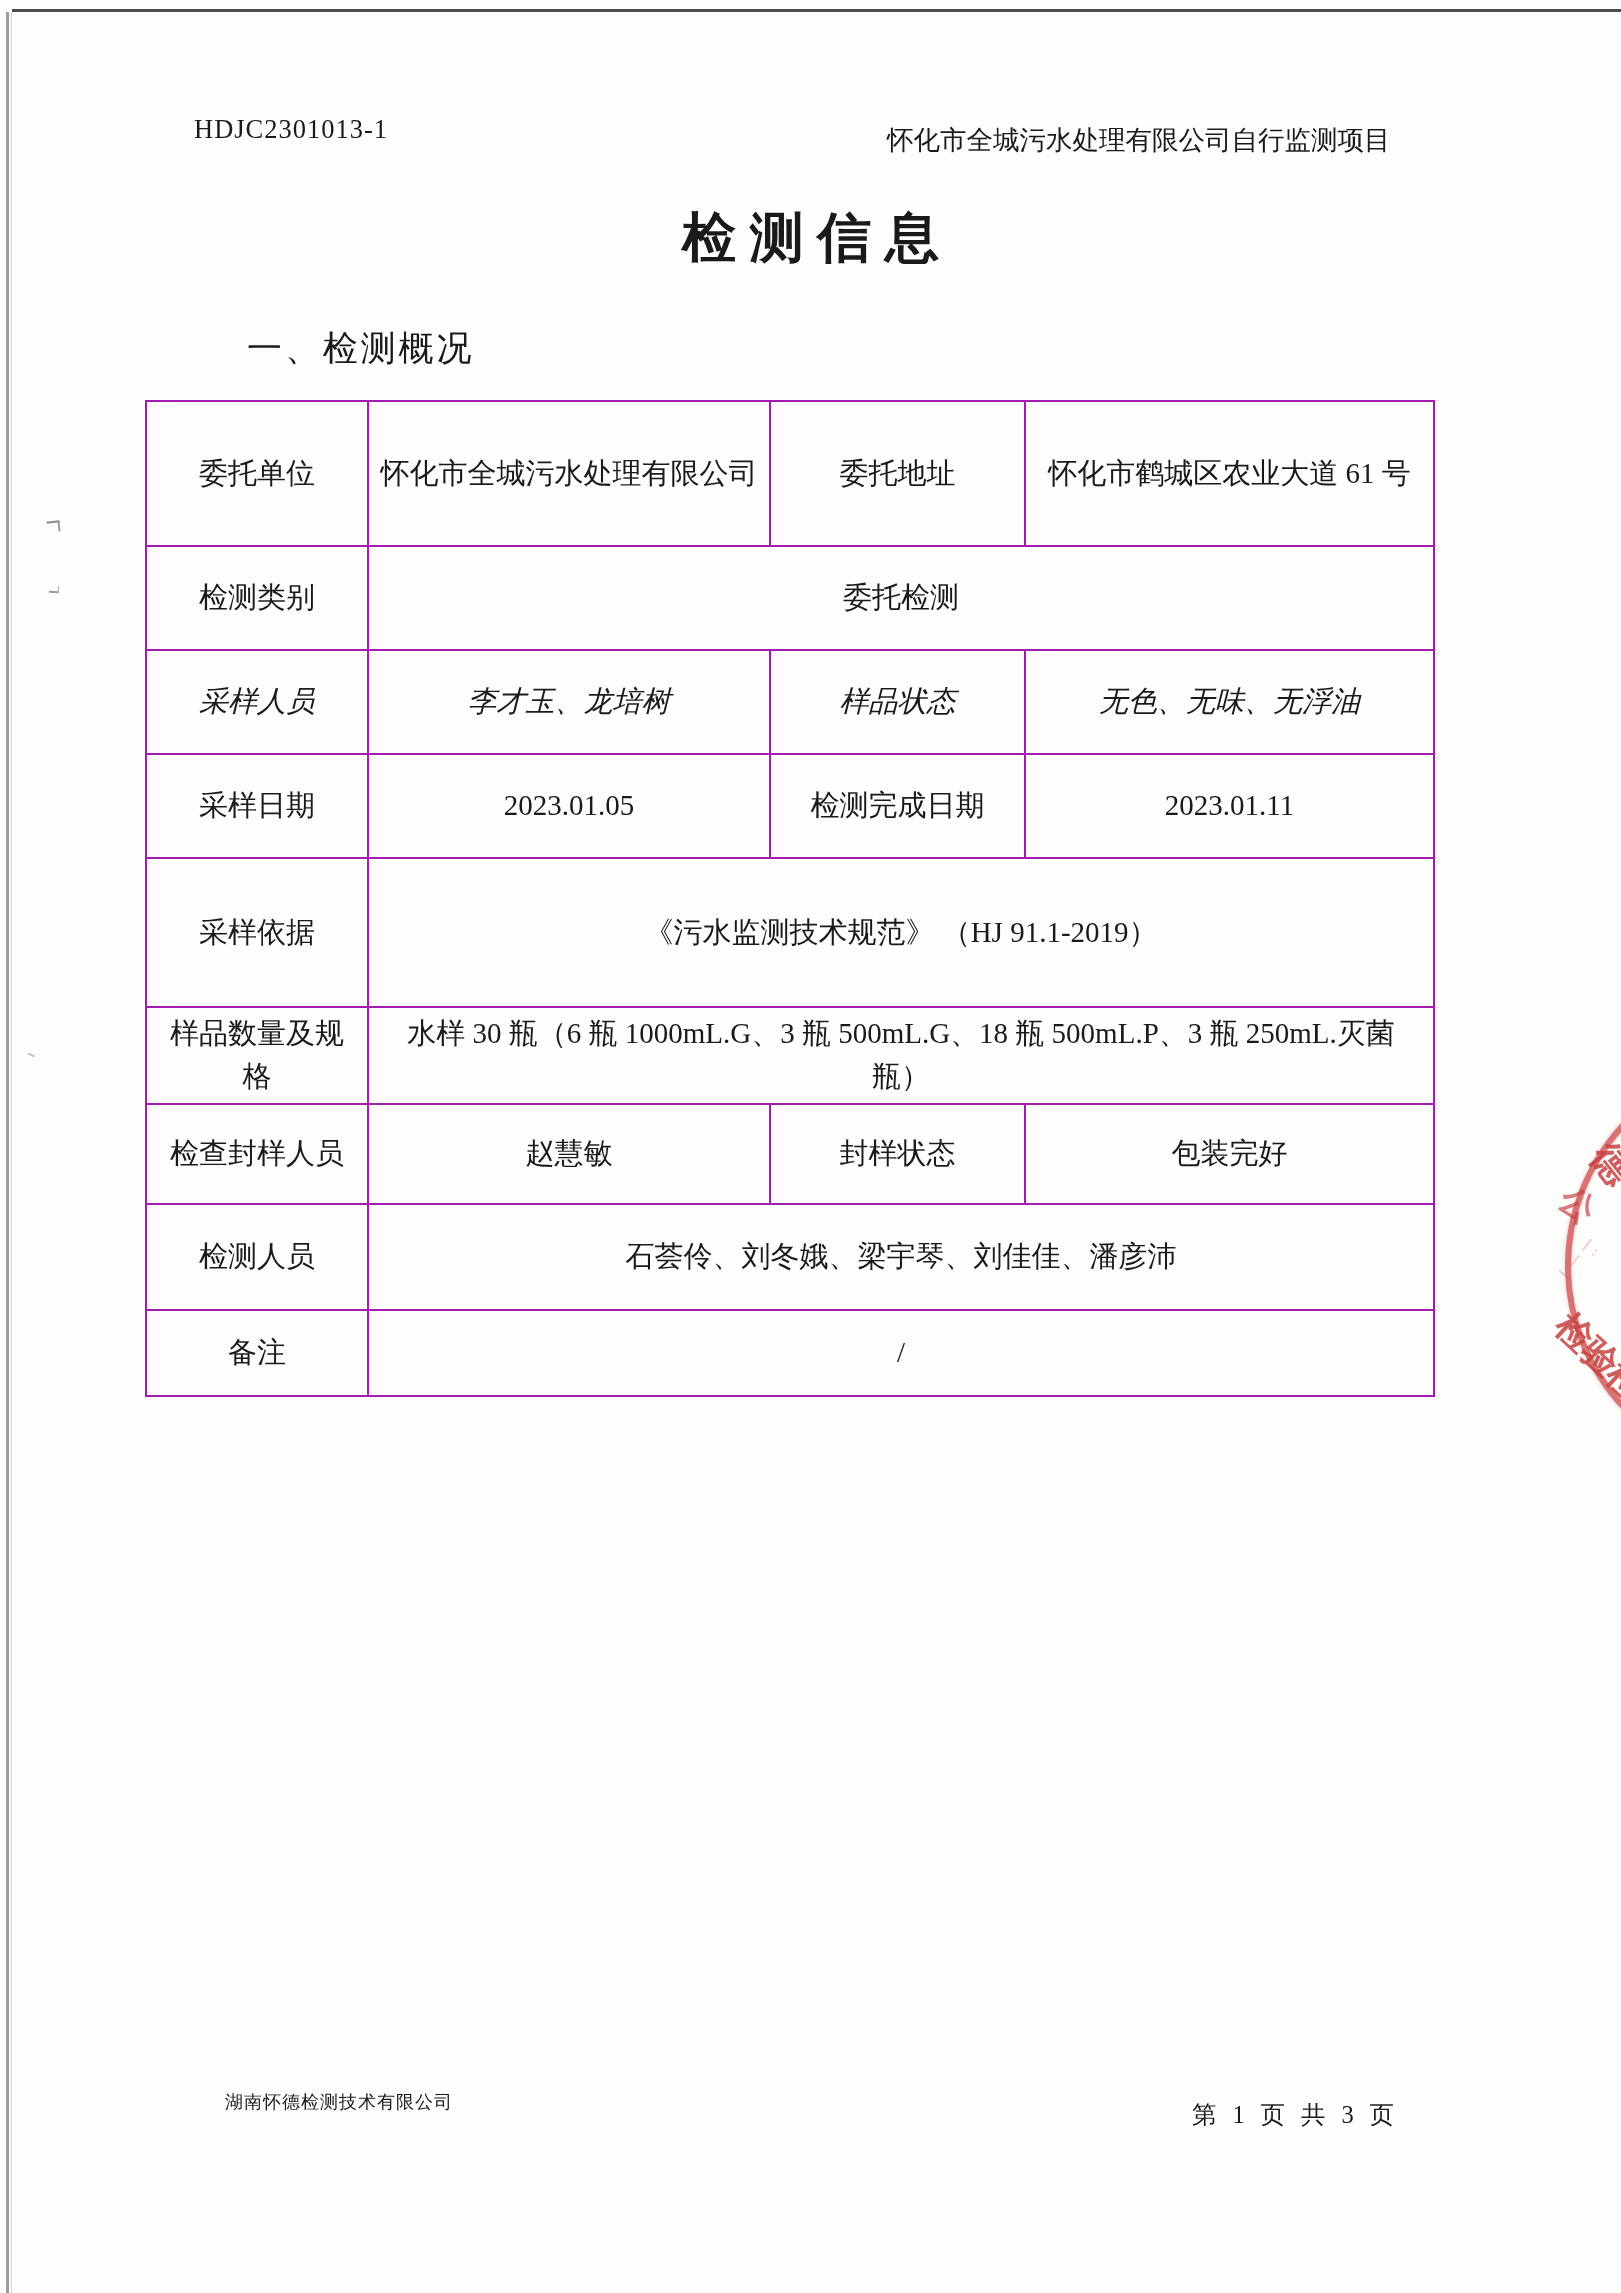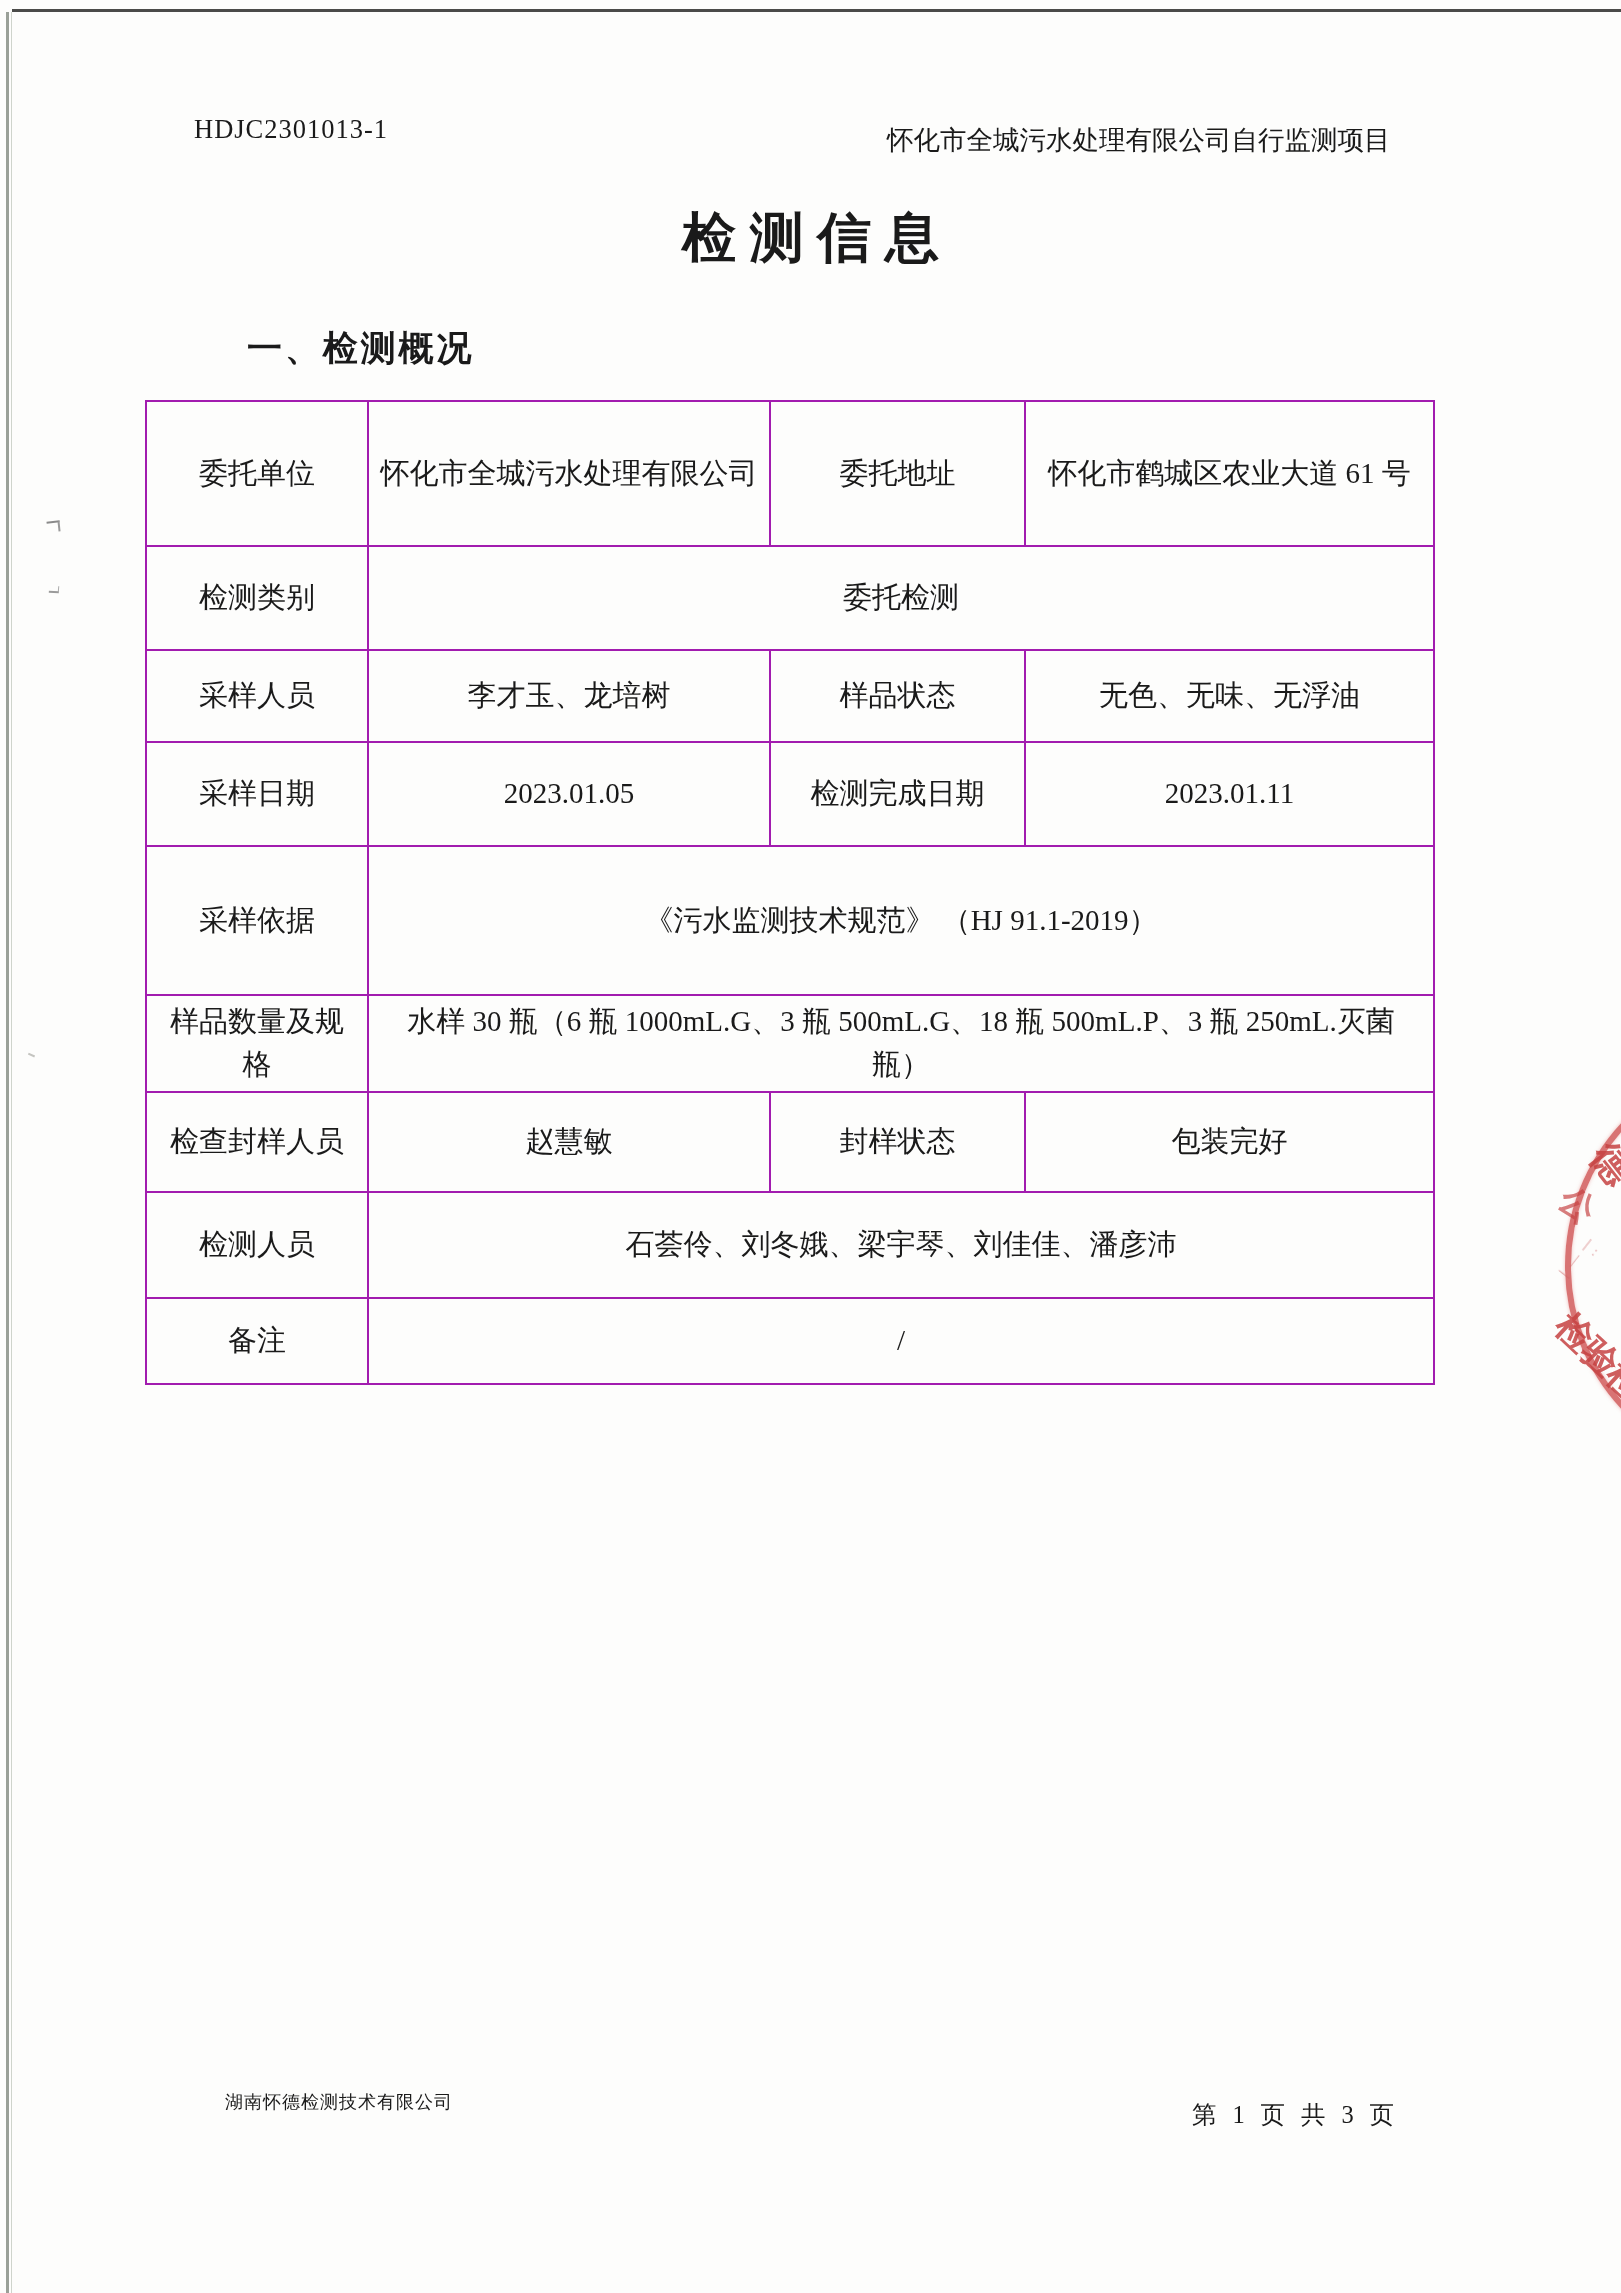--- a/index.html
+++ b/index.html
@@ -17,29 +17,29 @@
           border-top:2px solid #8a8a8a;border-right:2px solid #9a9a9a;transform:rotate(-6deg);}
   .speck2{position:absolute;left:49px;top:586px;width:8.8px;height:4.9px;
           border-bottom:2px solid #9a9a9a;border-right:1px solid #aaa;transform:rotate(4deg);}
   .speck3{position:absolute;left:28px;top:1054px;width:6.9px;height:2px;background:#c4c4c0;transform:rotate(25deg);}
   
   .hdr-code{position:absolute;left:194px;top:114px;font-size:26.5px;letter-spacing:1px;}
   .hdr-project{position:absolute;left:887px;top:122px;font-size:26.5px;}
   
   .doc-title{position:absolute;left:0;right:0;top:202px;margin:0;text-align:center;
              font-size:54px;font-weight:bold;letter-spacing:13.7px;text-indent:13.7px;}
-  .section-h{position:absolute;left:247px;top:325px;margin:0;font-size:35px;font-weight:bold;letter-spacing:2.9px;}
+  .section-h{position:absolute;left:247px;top:325px;margin:0;font-size:35px;font-weight:normal;letter-spacing:2.9px;}
   
   table.ov{position:absolute;left:145px;top:400px;width:1288px;
            border-collapse:collapse;table-layout:fixed;
            font-size:29px;}
   table.ov td{border:2px solid #a21caf;text-align:center;vertical-align:middle;
               padding:3.9px 9.8px;line-height:1.5;}
   table.ov{border:2.9px solid #161616;}
-  tr.r1{height:145px;} tr.r2{height:104px;} tr.r3{height:92px;} tr.r4{height:104px;}
+  tr.r1{height:145px;} tr.r2{height:104px;} tr.r3{height:104px;font-style:italic;} tr.r4{height:104px;}
   tr.r5{height:149px;} tr.r6{height:84px;}  tr.r7{height:100px;margin-top:44px;} tr.r8{height:106px;}
   tr.r9{height:86px;border-radius:27px;}
   td.wrapcell{padding:3.9px 47px;}
   td.leftcell{text-align:left;padding:5.9px 15.7px;line-height:1.6;}
   
   .ftr-company{position:absolute;left:225px;top:2090px;font-size:18px;letter-spacing:1px;}
   .ftr-page{position:absolute;left:1192px;top:2098px;font-size:24.5px;letter-spacing:4.9px;}
   
   .seal-ring{position:absolute;left:1565px;top:1056px;width:408px;height:408px;
              border:6.9px solid rgba(208,84,84,0.82);border-radius:50%;

